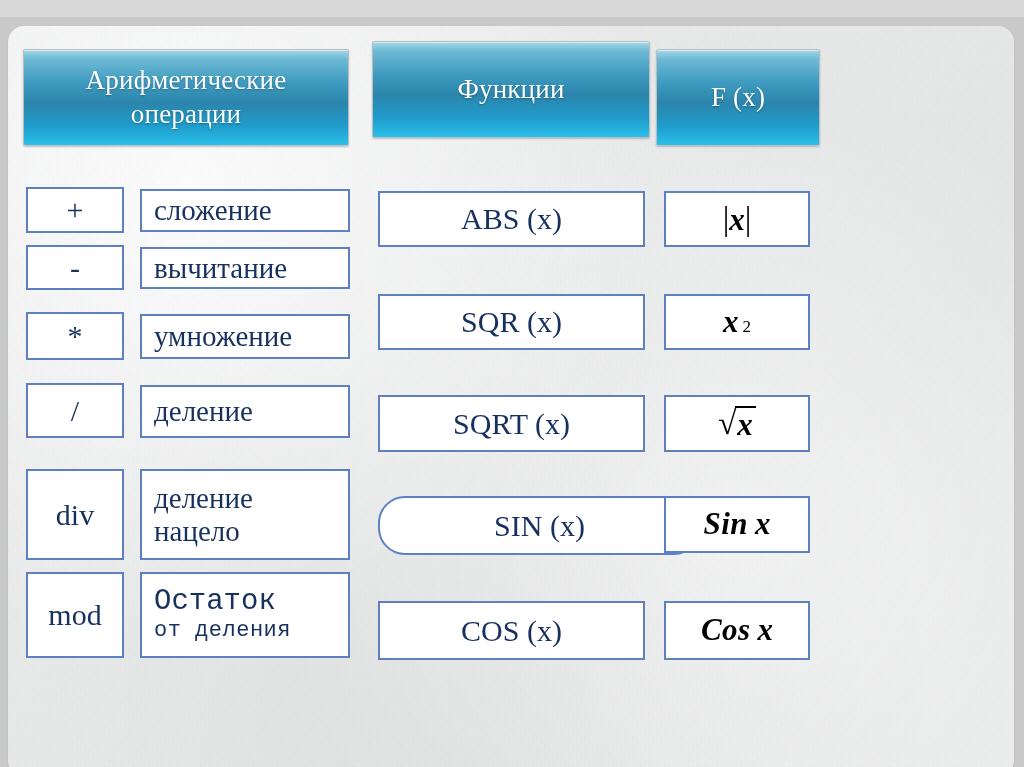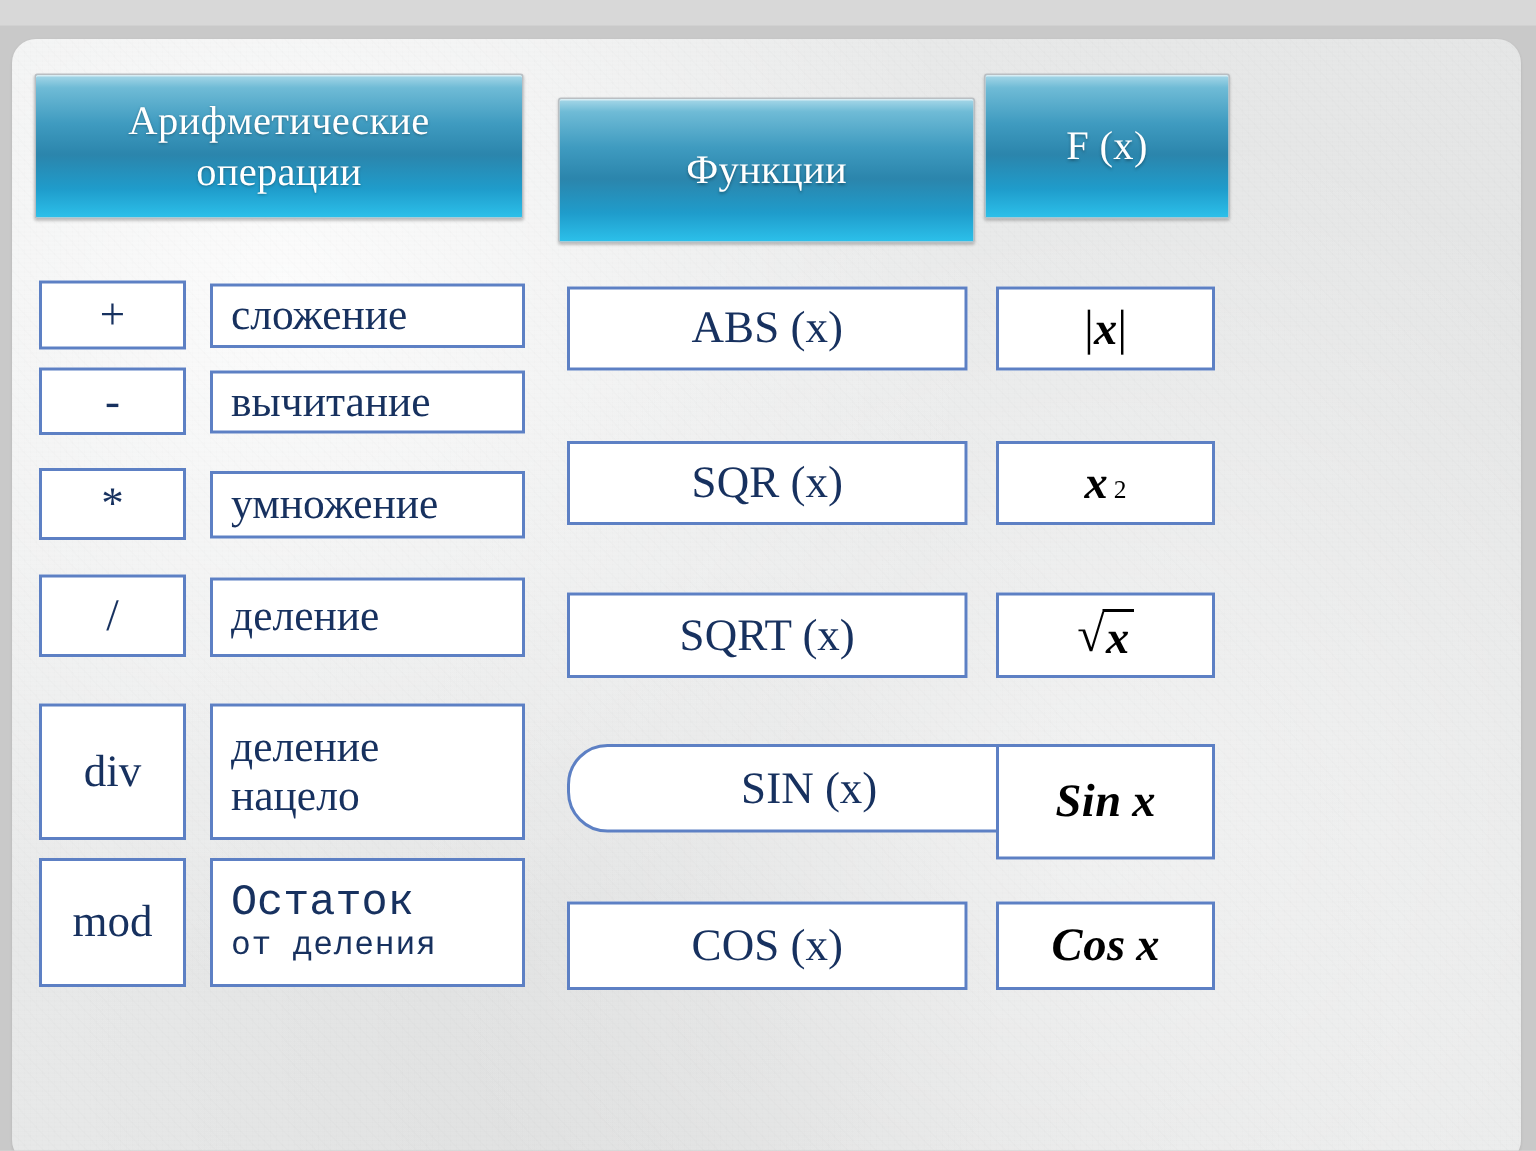--- a/index.html
+++ b/index.html
@@ -73,21 +73,21 @@
     justify-content: center;
     text-align: center;
     color: #ffffff;
     font-size: 27px;
     line-height: 1.25;
     letter-spacing: .2px;
     text-shadow: 0 1px 2px rgba(0,0,0,0.30);
     padding: 4px 8px;
   }
   #hdr-ops  { left: 23px;  top: 32px; width: 326px; height: 97px; }
-  #hdr-func { left: 372px; top: 48px; width: 278px; height: 97px; }
+  #hdr-func { left: 372px; top: 24px; width: 278px; height: 97px; }
   #hdr-fx   { left: 656px; top: 32px; width: 164px; height: 97px; }
 
   
   .cell {
     position: absolute;
     box-sizing: border-box;
     background: #ffffff;
     border: 2px solid #5d80c4;
     display: flex;
     align-items: center;
@@ -123,21 +123,21 @@
   #fn-0 { left: 378px; top: 174px; width: 267px; height: 56px; }
   #fn-1 { left: 378px; top: 277px; width: 267px; height: 56px; }
   #fn-2 { left: 378px; top: 378px; width: 267px; height: 57px; }
   #fn-3 { left: 378px; top: 479px; width: 323px; height: 59px; border-radius: 27px; }
   #fn-4 { left: 378px; top: 584px; width: 267px; height: 59px; }
 
   
   #fx-0 { left: 664px; top: 174px; width: 146px; height: 56px; }
   #fx-1 { left: 664px; top: 277px; width: 146px; height: 56px; }
   #fx-2 { left: 664px; top: 378px; width: 146px; height: 57px; }
-  #fx-3 { left: 664px; top: 479px; width: 146px; height: 77px; }
+  #fx-3 { left: 664px; top: 479px; width: 146px; height: 57px; }
   #fx-4 { left: 664px; top: 584px; width: 146px; height: 59px; }
 
   
   .desc-line  { display: block; }
   .desc-big   { font-size: 29px; }
   .desc-small { font-size: 22px; letter-spacing: .5px; }
 
   
   .math {
     color: #000000;

